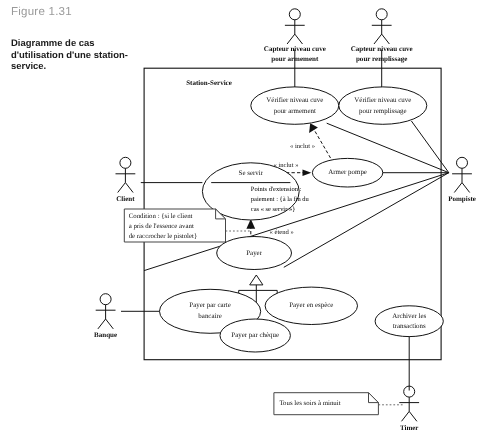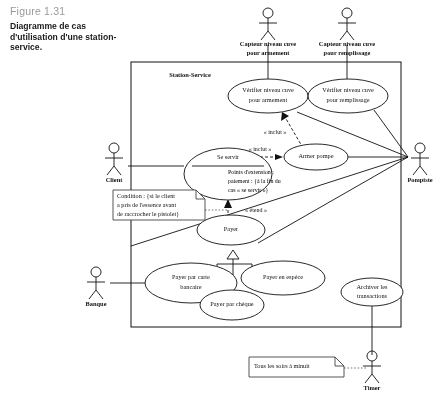--- a/index.html
+++ b/index.html
@@ -31,21 +31,21 @@
     color: #9a9a9a;
     letter-spacing: 0.2px;
     line-height: 13px;
   }
   #fig-title {
     font-family: "Liberation Sans", sans-serif;
     font-size: 8.6px;
     font-weight: bold;
     color: #1b1b1b;
     line-height: 10.5px;
-    margin-top: 3px;
+    margin-top: 16px;
   }
   svg#diagram {
     position: absolute;
     left: 0;
     top: 0;
     width: 447px;
     height: 400px;
   }
   .uc-text, .actor-text, .stereo-text, .note-text, .sys-text {
     font-family: "Liberation Serif", serif;

